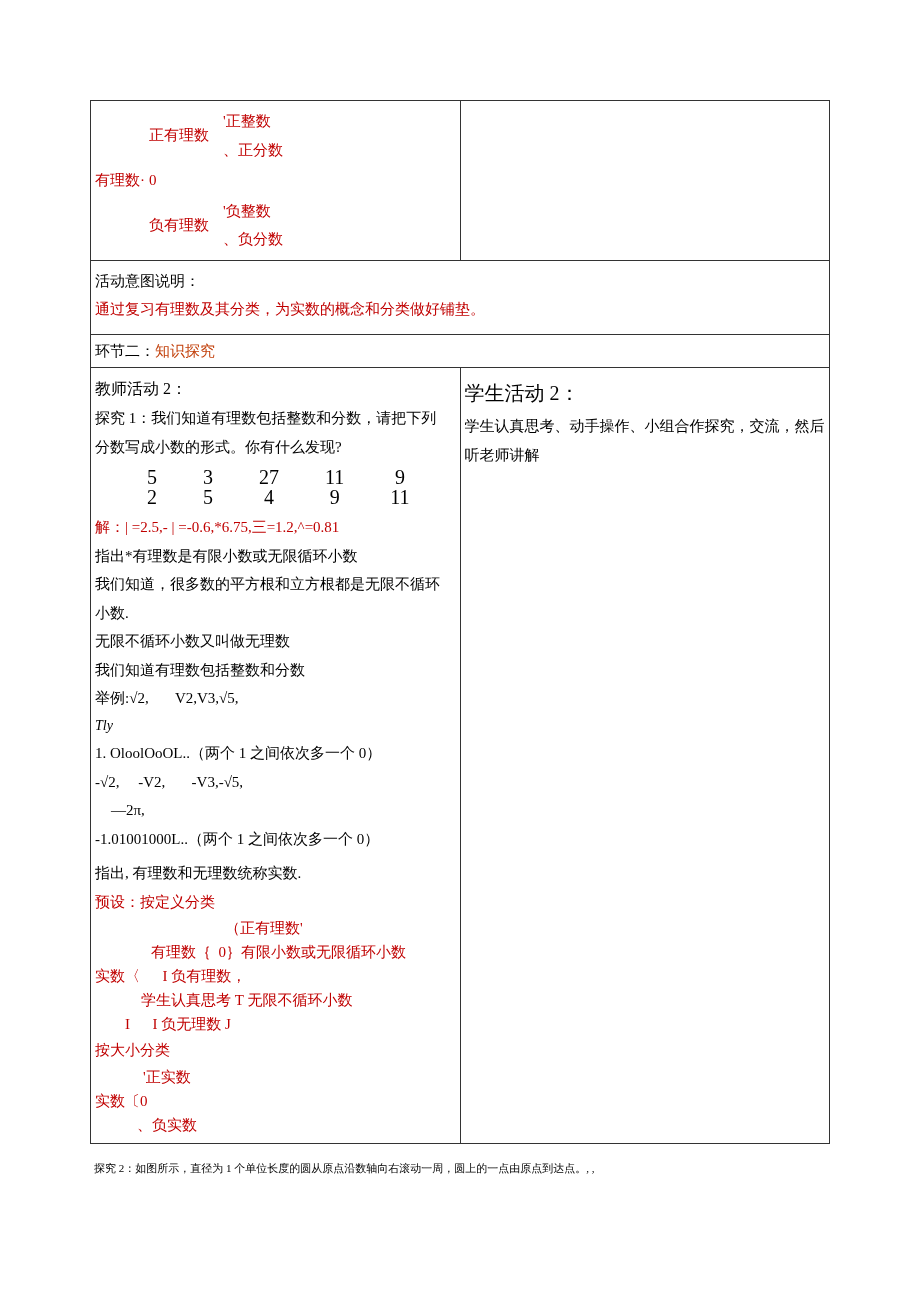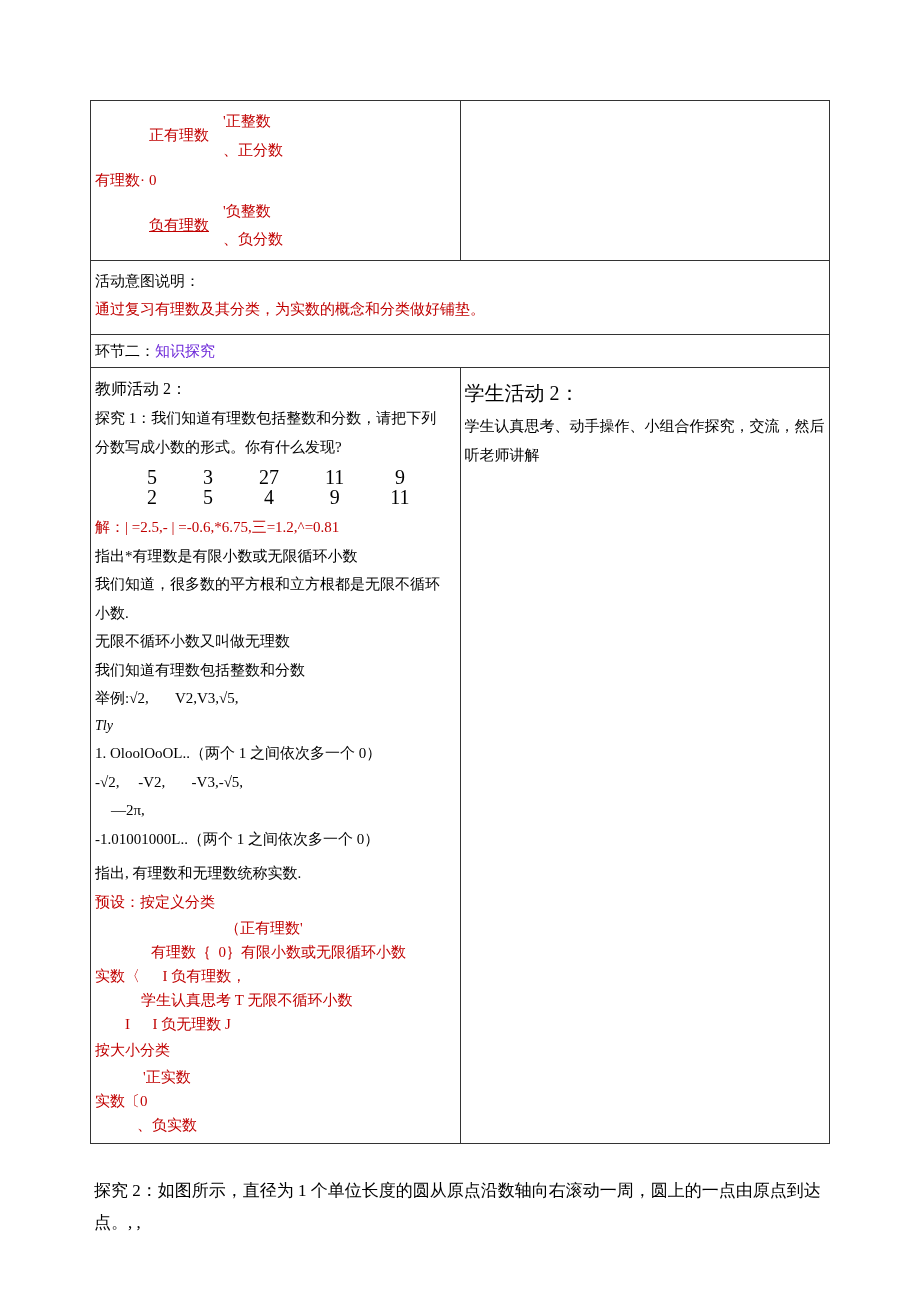--- a/index.html
+++ b/index.html
@@ -8,40 +8,40 @@
       padding: 0;
       background: #ffffff;
       font-family: "SimSun", "宋体", serif;
       width: 920px;
       color: #000;
     }
     .page { padding: 100px 90px 40px 90px; }
     table.main { border-collapse: collapse; width: 100%; table-layout: fixed; }
     table.main td { border: 1px solid #333; vertical-align: top; padding: 6px 4px 6px 4px; font-size: 15px; line-height: 1.9; }
     .red { color: #c00000; }
-    .blue { color: #6d28d9; text-align: center; }
+    .blue { color: #c2410c; text-align: center; }
     .italic { font-style: italic; font-family: "Times New Roman", serif; font-size: 14px; }
     .frac-row {
       display: flex;
       gap: 42px;
       font-family: "Times New Roman", serif;
       font-size: 20px;
       padding-left: 50px;
       padding-top: 6px;
       padding-bottom: 6px;
     }
     .frac { display: flex; flex-direction: column; align-items: center; line-height: 1.0; }
     .frac .num { padding: 0 2px; }
     .frac .den { padding: 0 2px; }
     .tight { line-height: 1.6; }
     .serif { font-family: "Times New Roman", serif; }
     .post-text {
-      font-size: 17px;
+      font-size: 11px;
       line-height: 1.9;
-      margin-top: 31px;
+      margin-top: 14px;
       padding: 0 4px;
     }
     .tree { font-size: 15px; line-height: 1.7; }
   </style>
 </head>
 <body>
 
 <div class="page">
 <table class="main">
 
@@ -57,21 +57,21 @@
           <td style="border:none; padding:0 0 0 6px;"><span>'正整数</span></td>
         </tr>
         <tr>
                     <td style="border:none; padding:0 0 0 6px;margin-left:25px;"><span>、正分数</span></td>
                   </tr>
         <tr>
                     <td style="border:none; padding:2px 0;"><span>0</span></td>
                     <td style="border:none;"></td>
                   </tr>
         <tr>
-          <td rowspan="2" style="border:none; vertical-align:middle; padding:0 8px 0 0;text-decoration:underline;"><span>负有理数</span></td>
+          <td rowspan="2" style="border:none; vertical-align:middle; padding:0 8px 0 0;"><span>负有理数</span></td>
           <td style="border:none; padding:0 0 0 6px;margin-left:18px;"><span>'负整数</span></td>
         </tr>
         <tr>
                     <td style="border:none; padding:0 0 0 6px;"><span>、负分数</span></td>
                   </tr>
       </tbody>
               </table>
     </div>
   </td>
   <td style="width:50%;"></td>

